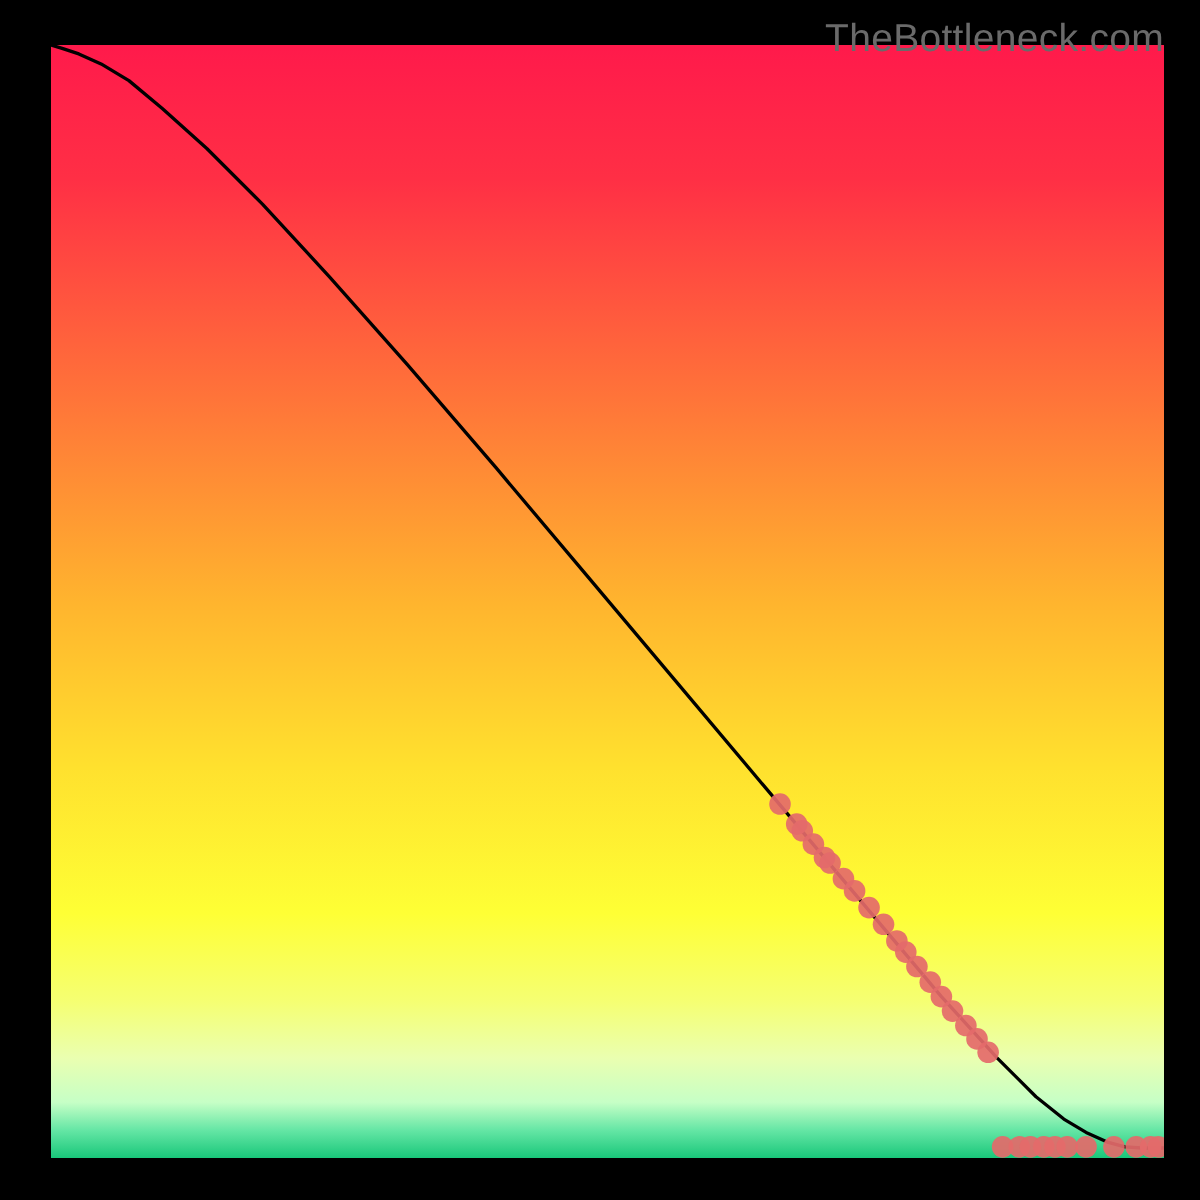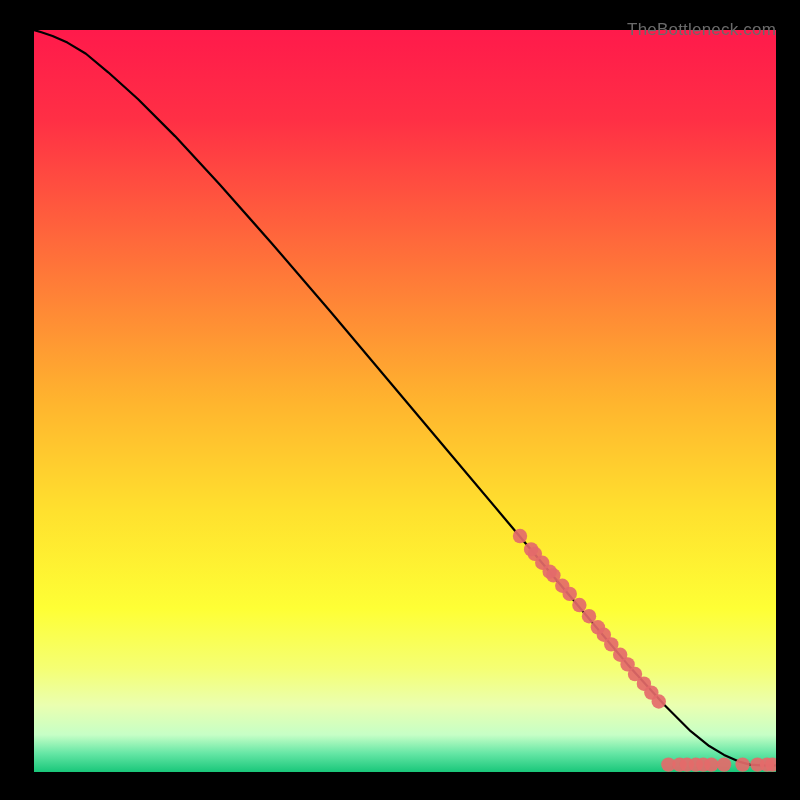--- a/index.html
+++ b/index.html
@@ -12,24 +12,24 @@
     overflow: hidden;
   }
   .chart-container {
     position: relative;
     width: 800px;
     height: 800px;
     background: #000;
   }
   .watermark {
     position: absolute;
-    top: 20px;
+    top: 10px;
     right: 24px;
     color: #6a6a6a;
-    font-size: 17px;
+    font-size: 26px;
     font-weight: 500;
     letter-spacing: 0.2px;
     z-index: 5;
   }
   svg {
     display: block;
     position: absolute;
     inset: 0;
   }
 </style>

